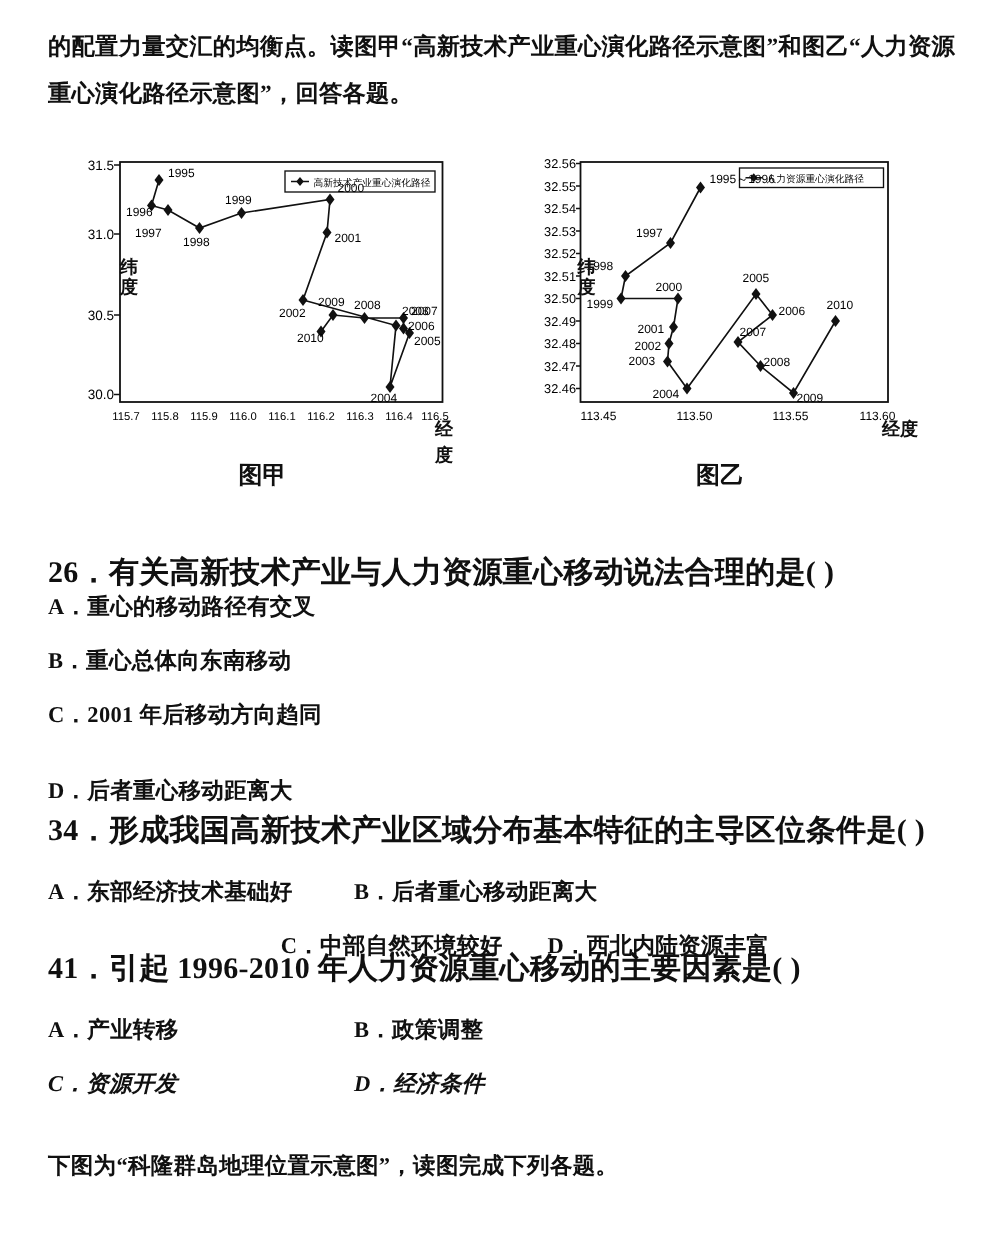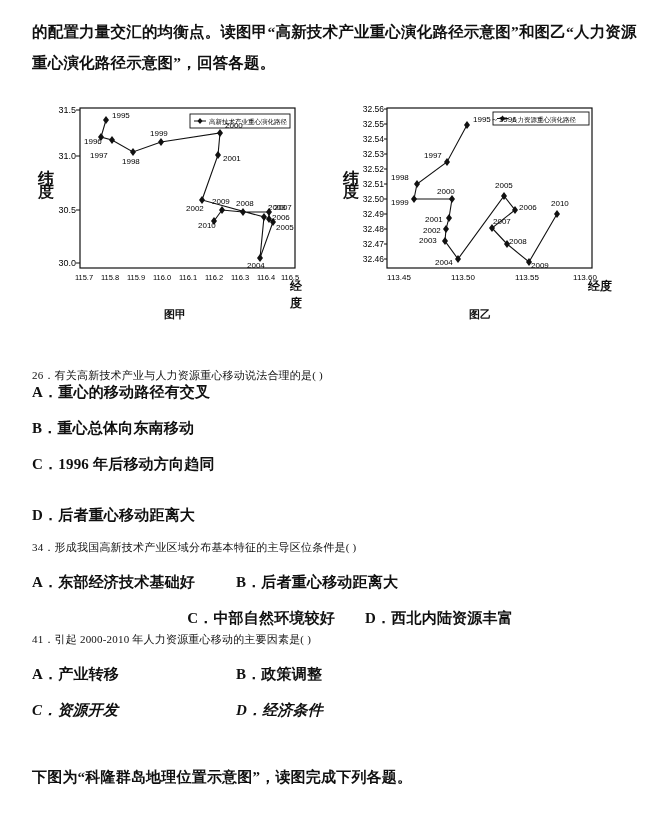--- a/index.html
+++ b/index.html
@@ -46,41 +46,42 @@
     position: absolute;
     top: 0;
   }
   .fig-a { left: 40px; }
   .fig-b { left: 345px; }
   .fig-caption {
     position: absolute;
     top: 207px;
     width: 100%;
     text-align: center;
-    font-size: 11px;
+    font-size: 16px;
     font-weight: bold;
   }
   .axis-label-y {
     position: absolute;
-    font-size: 16px;
+    font-size: 12px;
     font-weight: bold;
     line-height: 13px;
     text-align: center;
+    margin-left: 40px;
   }
   .axis-label-x {
     position: absolute;
     font-size: 12px;
     font-weight: bold;
   }
 
   
   .q-block { position: absolute; left: 32px; width: 610px; }
   .q-stem {
-    font-size: 11px;
-    font-weight: normal;
+    font-size: 20px;
+    font-weight: bold;
     letter-spacing: 0.2px;
     white-space: nowrap;
   }
   .opt-row {
     font-size: 15px;
     font-weight: bold;
     letter-spacing: 0.2px;
     white-space: nowrap;
   }
   .opt-row .opt {
@@ -282,21 +283,21 @@
     <div class="q-stem">
       <span>26．</span><span>有关高新技术产业与人力资源重心移动说法合理的是(      )</span>
     </div>
     <div class="opt-row" style="">
       <span class="opt">A．重心的移动路径有交叉</span>
     </div>
     <div class="opt-row" style="margin-top:17px;">
       <span class="opt">B．重心总体向东南移动</span>
     </div>
     <div class="opt-row" style="margin-top:17px;">
-      <span class="opt">C．1996 年后移动方向趋同</span>
+      <span class="opt">C．2001 年后移动方向趋同</span>
     </div>
     <div class="opt-row" style="margin-top:32px;">
       <span class="opt">D．后者重心移动距离大</span>
     </div>
   </div>
 
   <div class="q-block" style="top:540px;">
     <div class="q-stem">
       <span>34．</span><span>形成我国高新技术产业区域分布基本特征的主导区位条件是(      )</span>
     </div>
@@ -305,21 +306,21 @@
       <span class="opt">B．后者重心移动距离大</span>
     </div>
     <div class="opt-row" style="margin-top:17px;text-align:center;">
       <span class="opt" style="width:200px;">C．中部自然环境较好</span>
       <span class="opt">D．西北内陆资源丰富</span>
     </div>
   </div>
 
   <div class="q-block" style="top:632px;">
     <div class="q-stem">
-      <span>41．</span><span>引起 2000-2010 年人力资源重心移动的主要因素是(      )</span>
+      <span>41．</span><span>引起 1996-2010 年人力资源重心移动的主要因素是(      )</span>
     </div>
     <div class="opt-row" style="margin-top:18px;">
       <span class="opt" style="width:200px;">A．产业转移</span>
       <span class="opt">B．政策调整</span>
     </div>
     <div class="opt-row" style="margin-top:17px;font-style:italic;">
       <span class="opt" style="width:200px;">C．资源开发</span>
       <span class="opt">D．经济条件</span>
     </div>
   </div>

